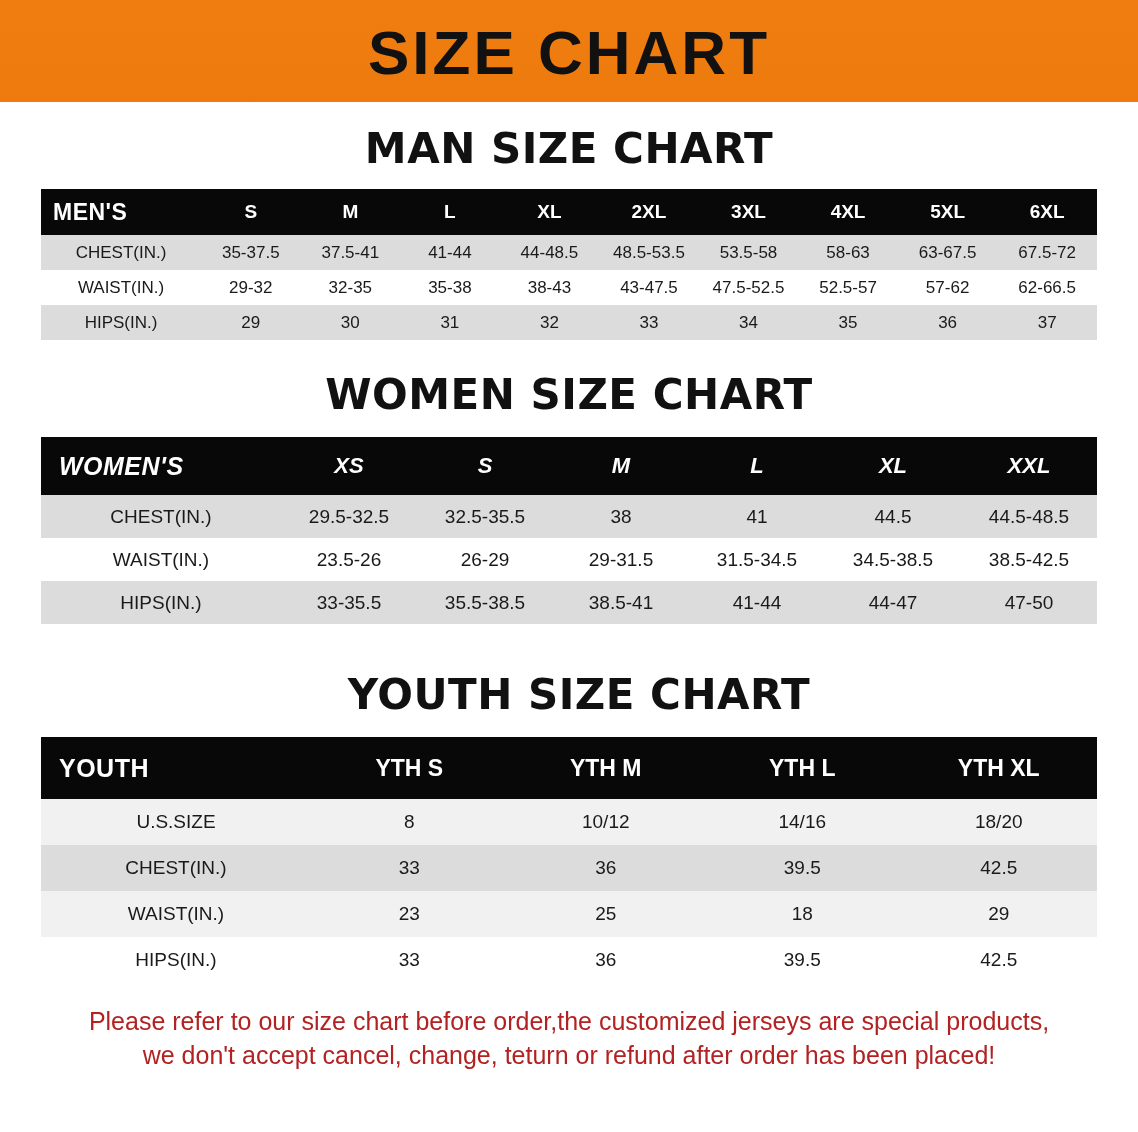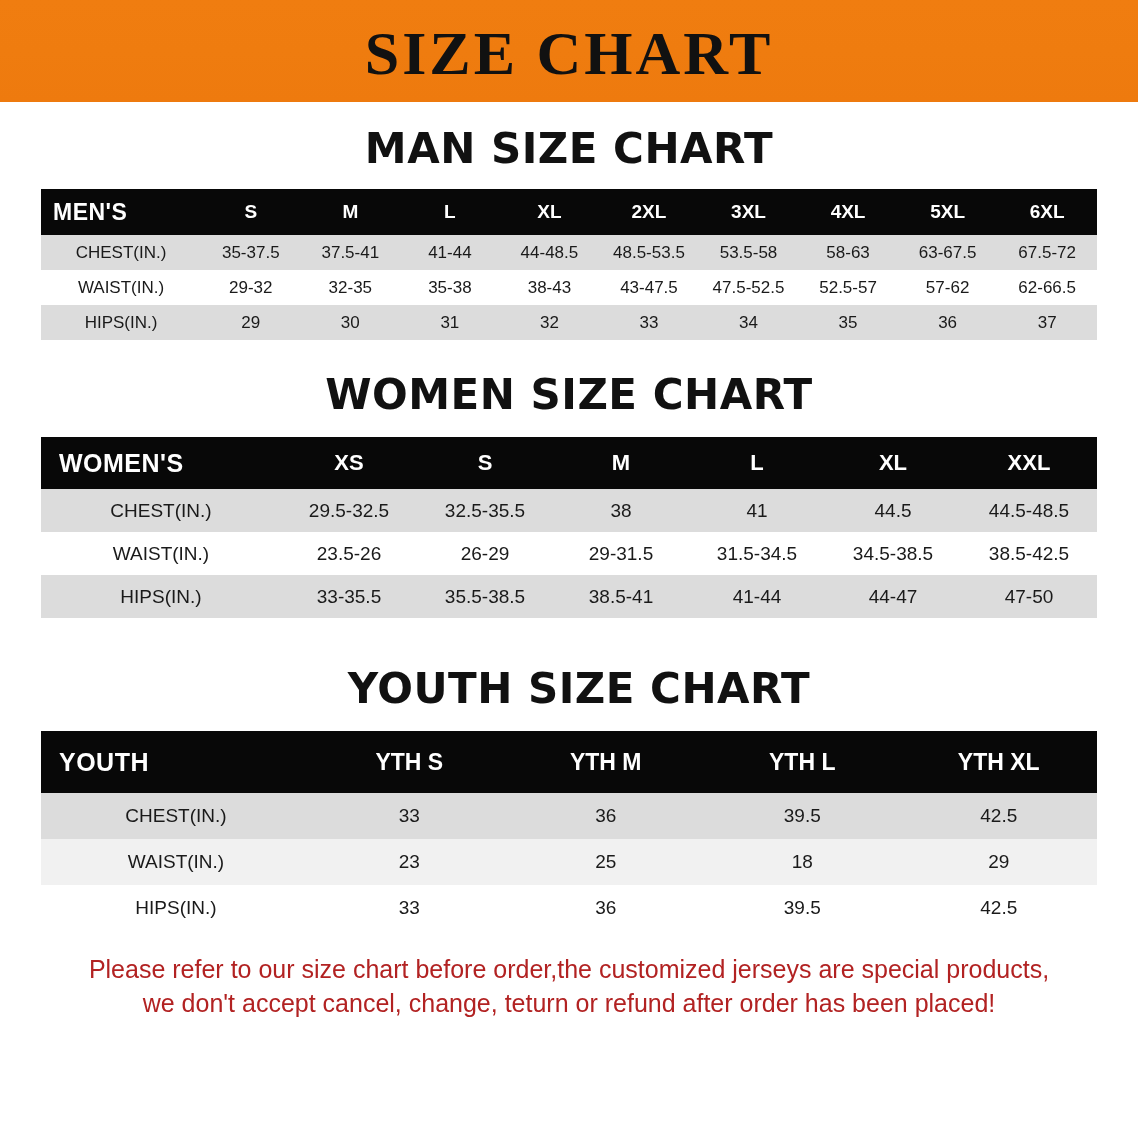--- a/index.html
+++ b/index.html
@@ -20,21 +20,21 @@
   
   .banner {
     width: 100%;
     height: 102px;
     background: linear-gradient(180deg, #f07d10 0%, #ef7c0f 50%, #ee7a0e 100%);
     display: flex;
     align-items: center;
     justify-content: center;
   }
   .banner-title {
-    font-family: Liberation Serif, serif;
+    font-family: Liberation Sans, sans-serif;
     font-weight: bold;
     font-size: 62px;
     letter-spacing: 3px;
     color: #111111;
     line-height: 1;
     margin-top: 4px;
   }
 
   
   .section-title {
@@ -85,21 +85,21 @@
 
   td.rowlabel { text-align: center; }
 
   
   #men-table thead th { font-size: 19px; height: 46px; }
   #men-table .hdr-label { font-size: 23px; padding-left: 12px; }
   #men-table td { font-size: 17px; height: 35px; }
   #men-table col.lbl { width: 160px; }
 
   
-  #women-table thead th { font-size: 22px; height: 52px; }
+  #women-table thead th { font-size: 22px; height: 58px; font-style: italic; }
   #women-table .hdr-label { font-size: 25px; }
   #women-table td { font-size: 19px; height: 43px; }
   #women-table col.lbl { width: 240px; }
 
   
   #youth-table thead th { font-size: 23px; height: 62px; }
   #youth-table .hdr-label { font-size: 25px; }
   #youth-table td { font-size: 19px; height: 46px; }
   #youth-table col.lbl { width: 270px; }
 
@@ -262,20 +262,27 @@
       <thead>
         <tr>
           <th class="hdr-label">YOUTH</th>
           <th>YTH S</th>
           <th>YTH M</th>
           <th>YTH L</th>
           <th>YTH XL</th>
         </tr>
       </thead>
       <tbody>
+        <tr class="row-light">
+          <td class="rowlabel">U.S.SIZE</td>
+          <td>8</td>
+          <td>10/12</td>
+          <td>14/16</td>
+          <td>18/20</td>
+        </tr>
         <tr class="row-grey">
           <td class="rowlabel">CHEST(IN.)</td>
           <td>33</td>
           <td>36</td>
           <td>39.5</td>
           <td>42.5</td>
         </tr>
         <tr class="row-light">
           <td class="rowlabel">WAIST(IN.)</td>
           <td>23</td>

